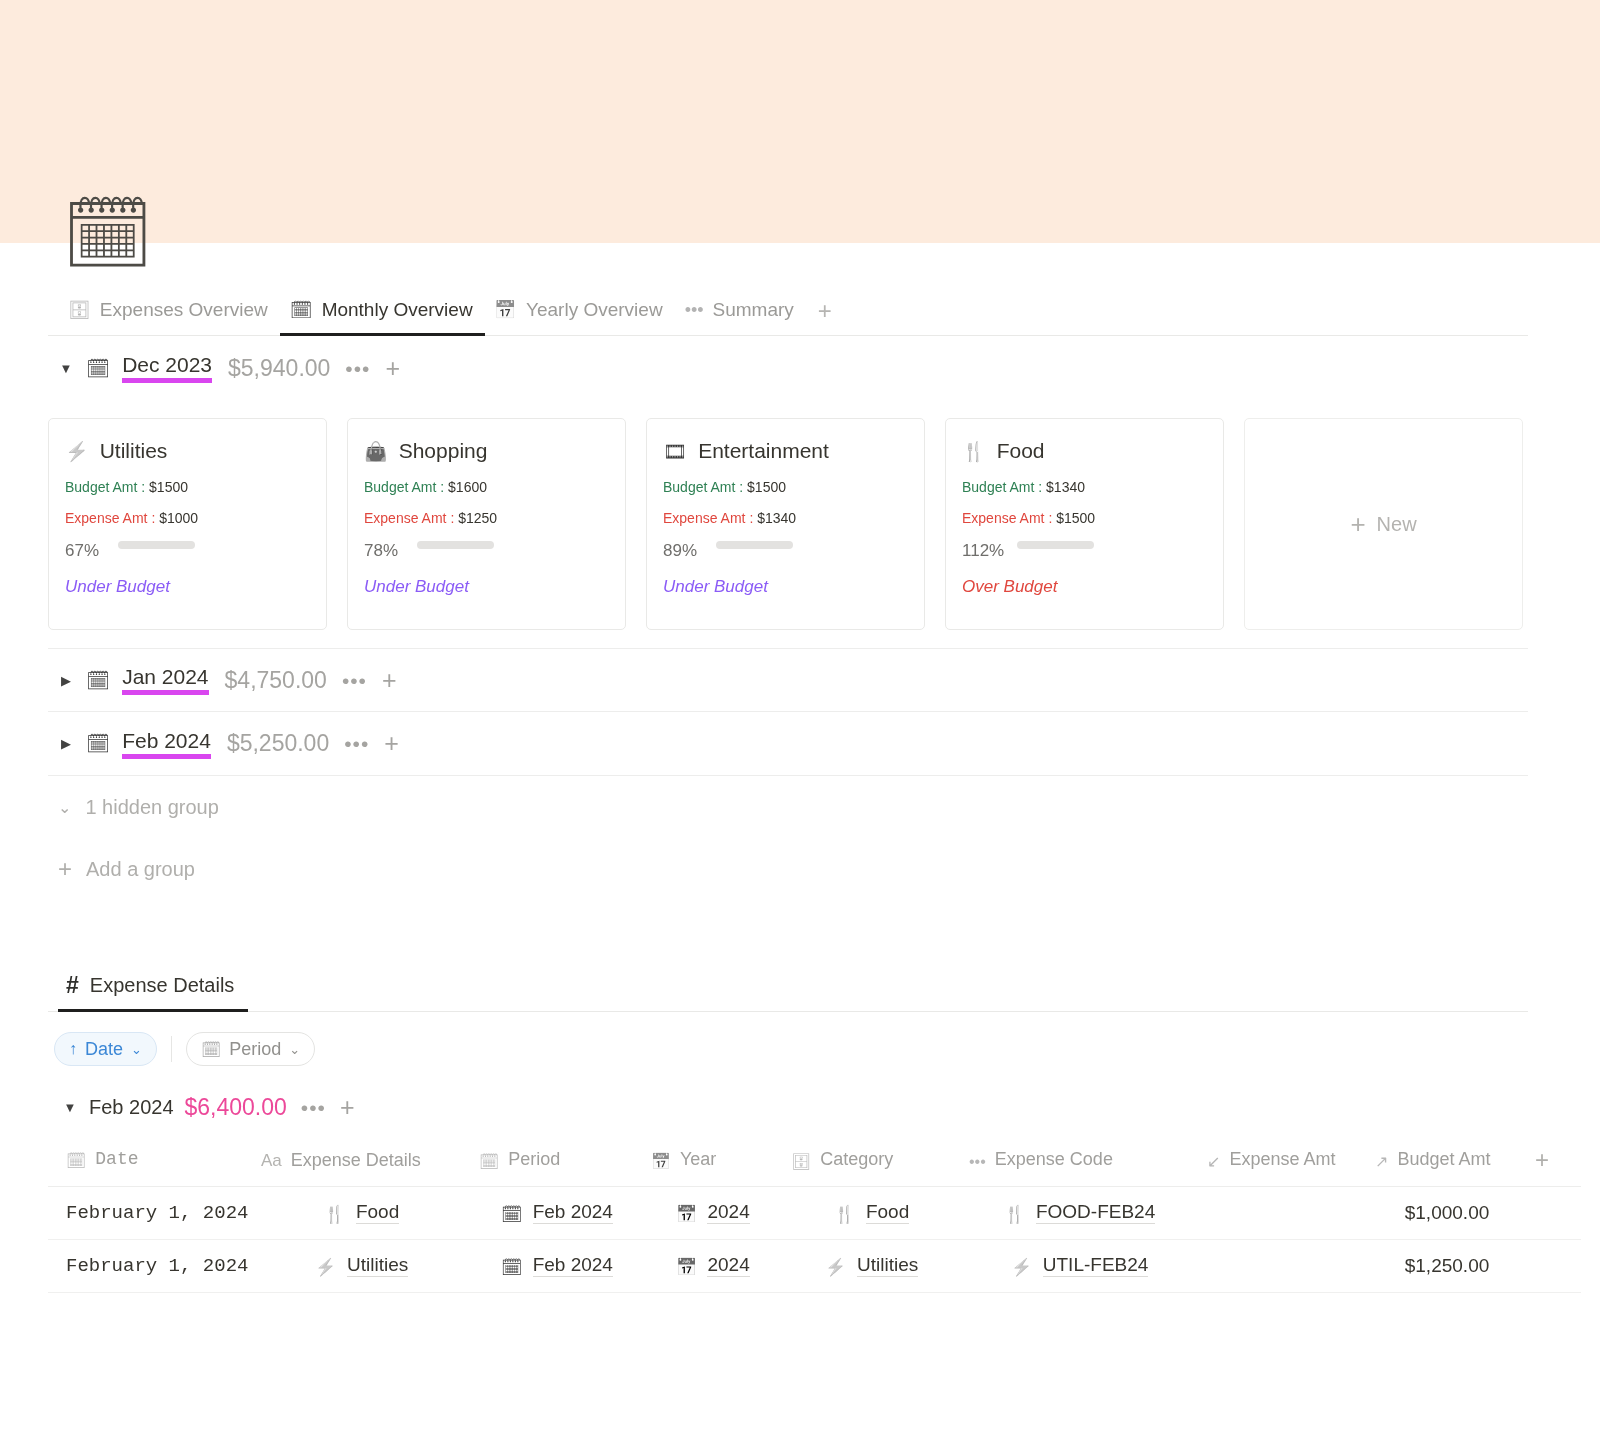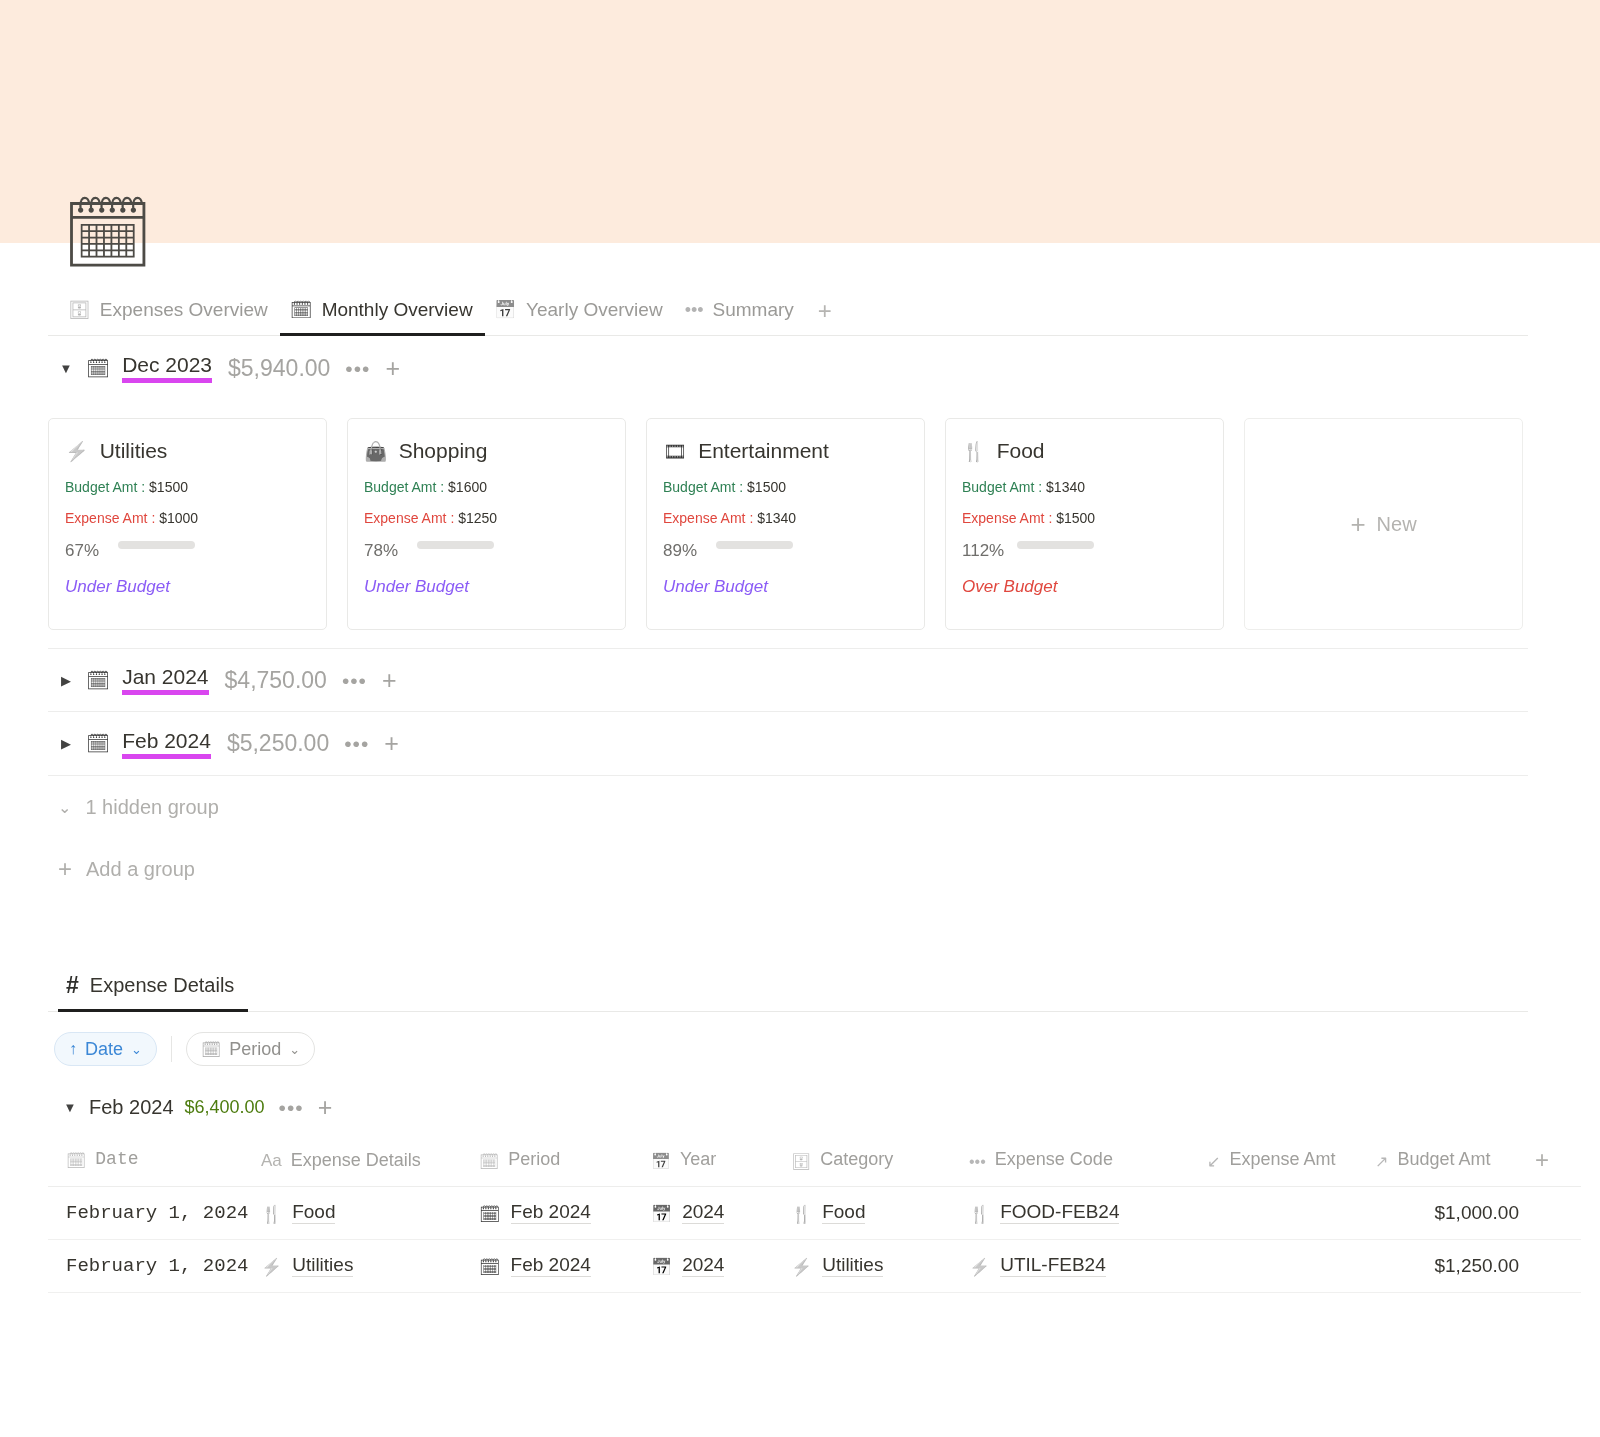--- a/index.html
+++ b/index.html
@@ -164,35 +164,35 @@
   .chip.plain { border-color: #e4e4e2; background: #fff; color: #91908d; }
   .chip.plain .ic { font-size: 16px; filter: grayscale(1); opacity:.8; }
   .chip-div { width: 1px; height: 26px; background: #e6e6e4; }
 
   
   .tbl-group {
     display: flex; align-items: center; gap: 11px;
     height: 58px; padding-left: 14px; margin-top: 12px;
   }
   .tbl-group .gname { font-size: 20px; font-weight: 500; color: #37352f; }
-  .tbl-group .gsum { font-size: 18px; color: #4d7c0f; }
+  .tbl-group .gsum { font-size: 23px; color: #ec4899; }
 
   table.grid { width: 100%; border-collapse: collapse; table-layout: fixed; }
   table.grid th {
     font-weight: 400; font-size: 18px; color: #a09f9c;
     text-align: left; padding: 10px 8px 12px 8px;
     border-bottom: 1px solid #ededec;
     white-space: nowrap;
   }
   table.grid th .ic { font-size: 16px; margin-right: 9px; filter: grayscale(1); opacity:.75; display:inline-block; vertical-align: -2px;}
   table.grid th .aa { font-size: 17px; margin-right: 9px; color:#b4b3b0; }
   table.grid td {
     font-size: 19px; color: #37352f;
     padding: 14px 8px; border-bottom: 1px solid #f0f0ef;
-    white-space: nowrap; overflow: hidden;
+    white-space: nowrap; overflow: hidden; text-align: center;
   }
   td .ic { font-size: 17px; margin-right: 10px; filter: grayscale(1); display:inline-block; vertical-align:-2px;}
   td .uline { border-bottom: 1px solid #dcdbd8; padding-bottom: 1px; }
   td.num { text-align: right; }
   th.addcol { width: 54px; text-align: left; }
   th.addcol .pl { font-size: 24px; font-weight: 300; color: #b0afac; }
   .col-date { width: 205px; padding-left: 18px !important; font-family: Liberation Mono, monospace;}
   .col-details { width: 218px; }
   .col-period { width: 172px; }
   .col-year { width: 140px; }

